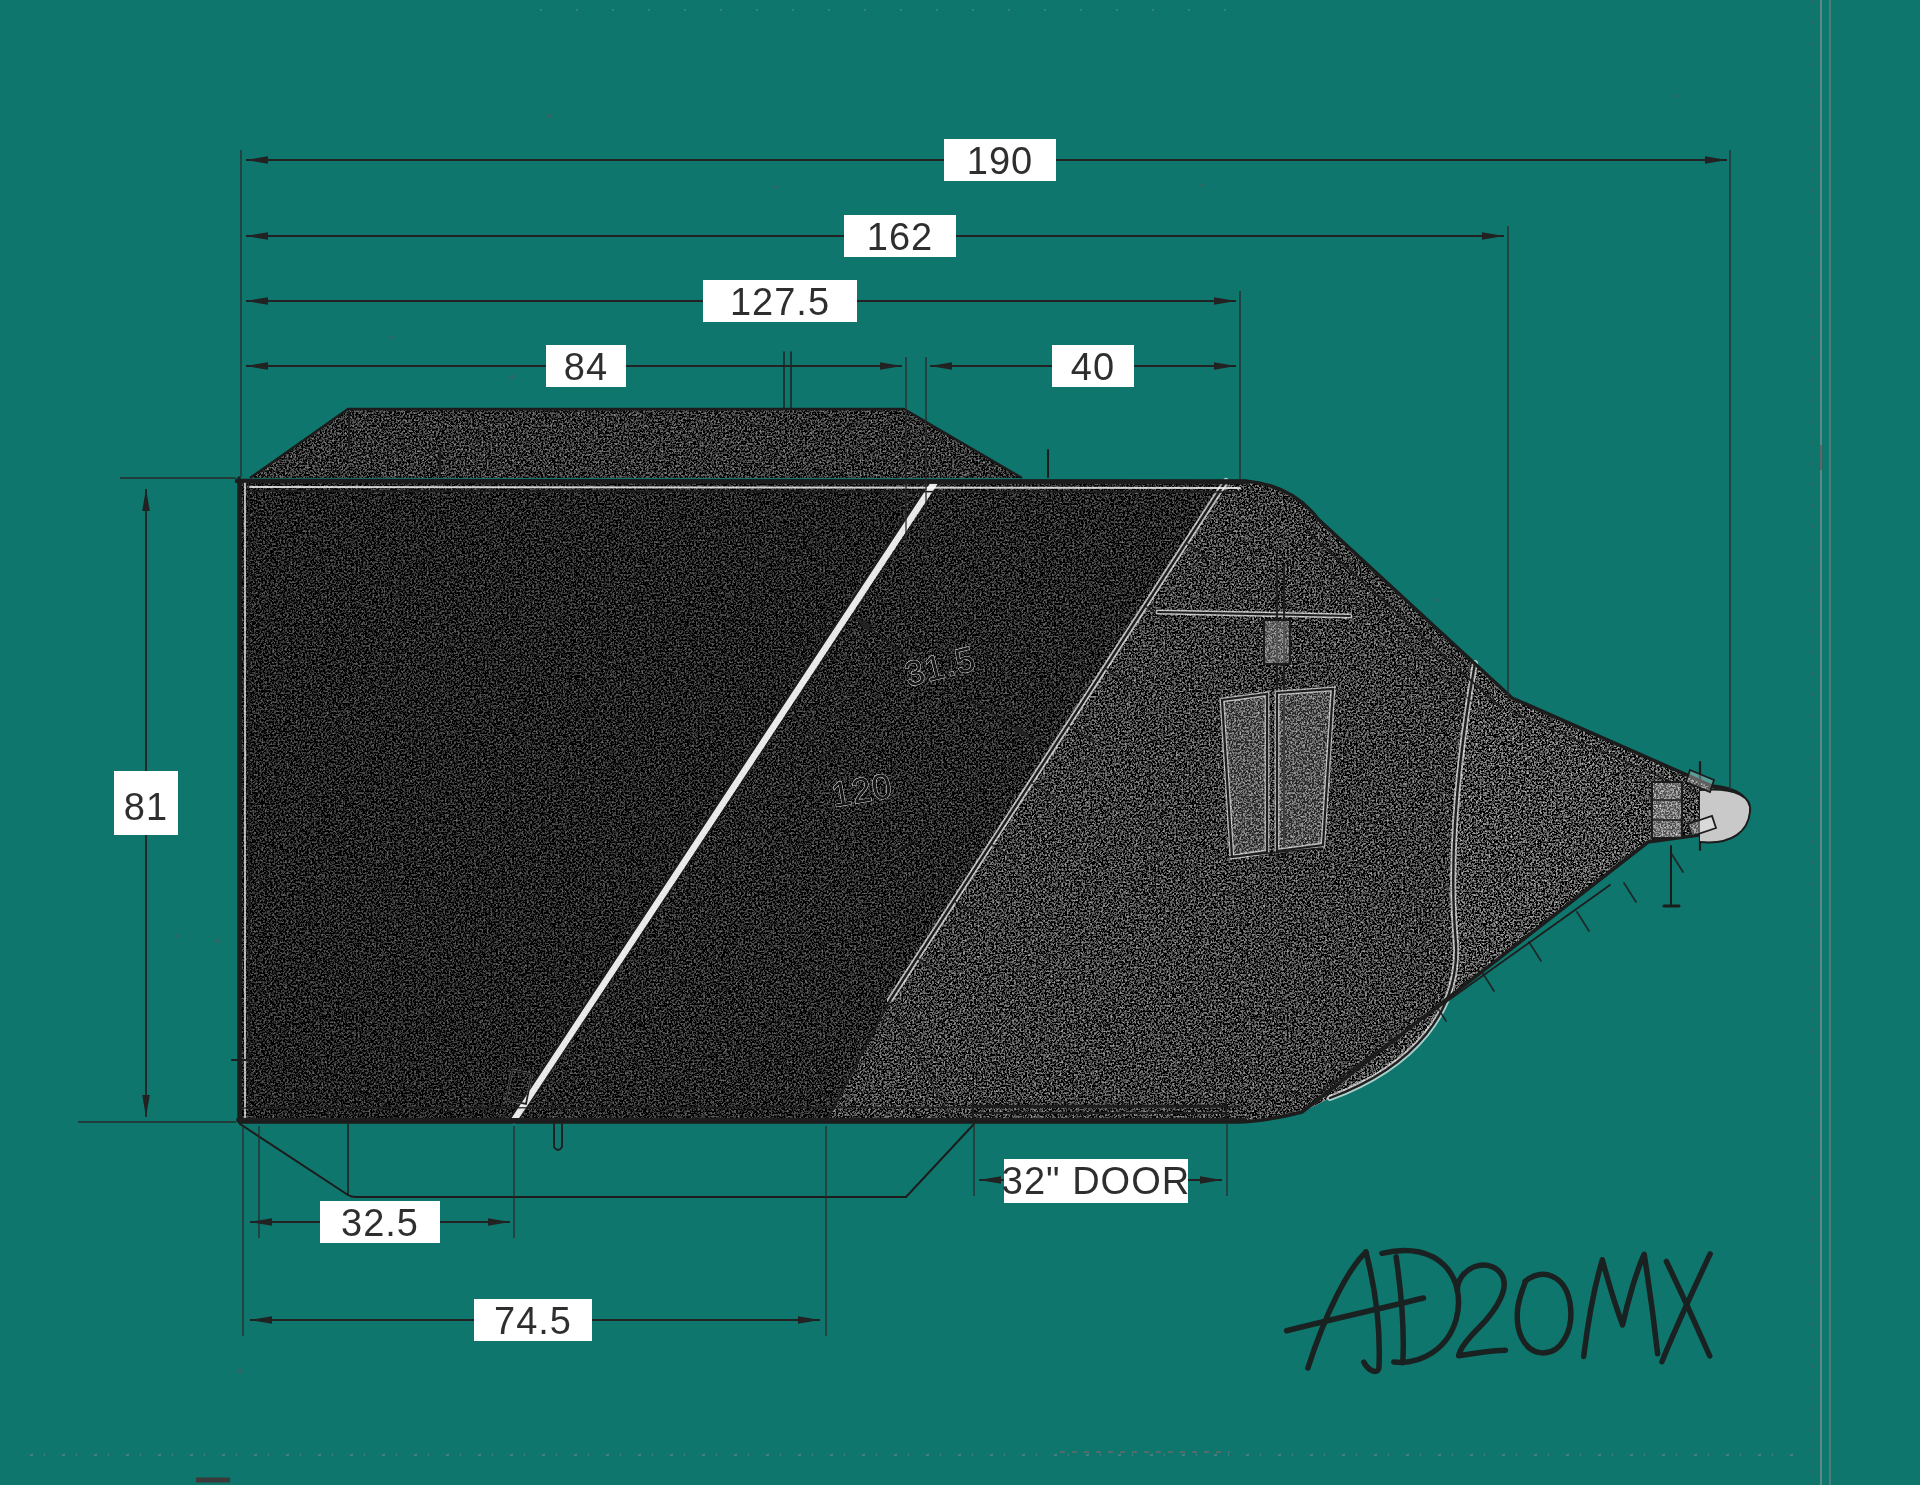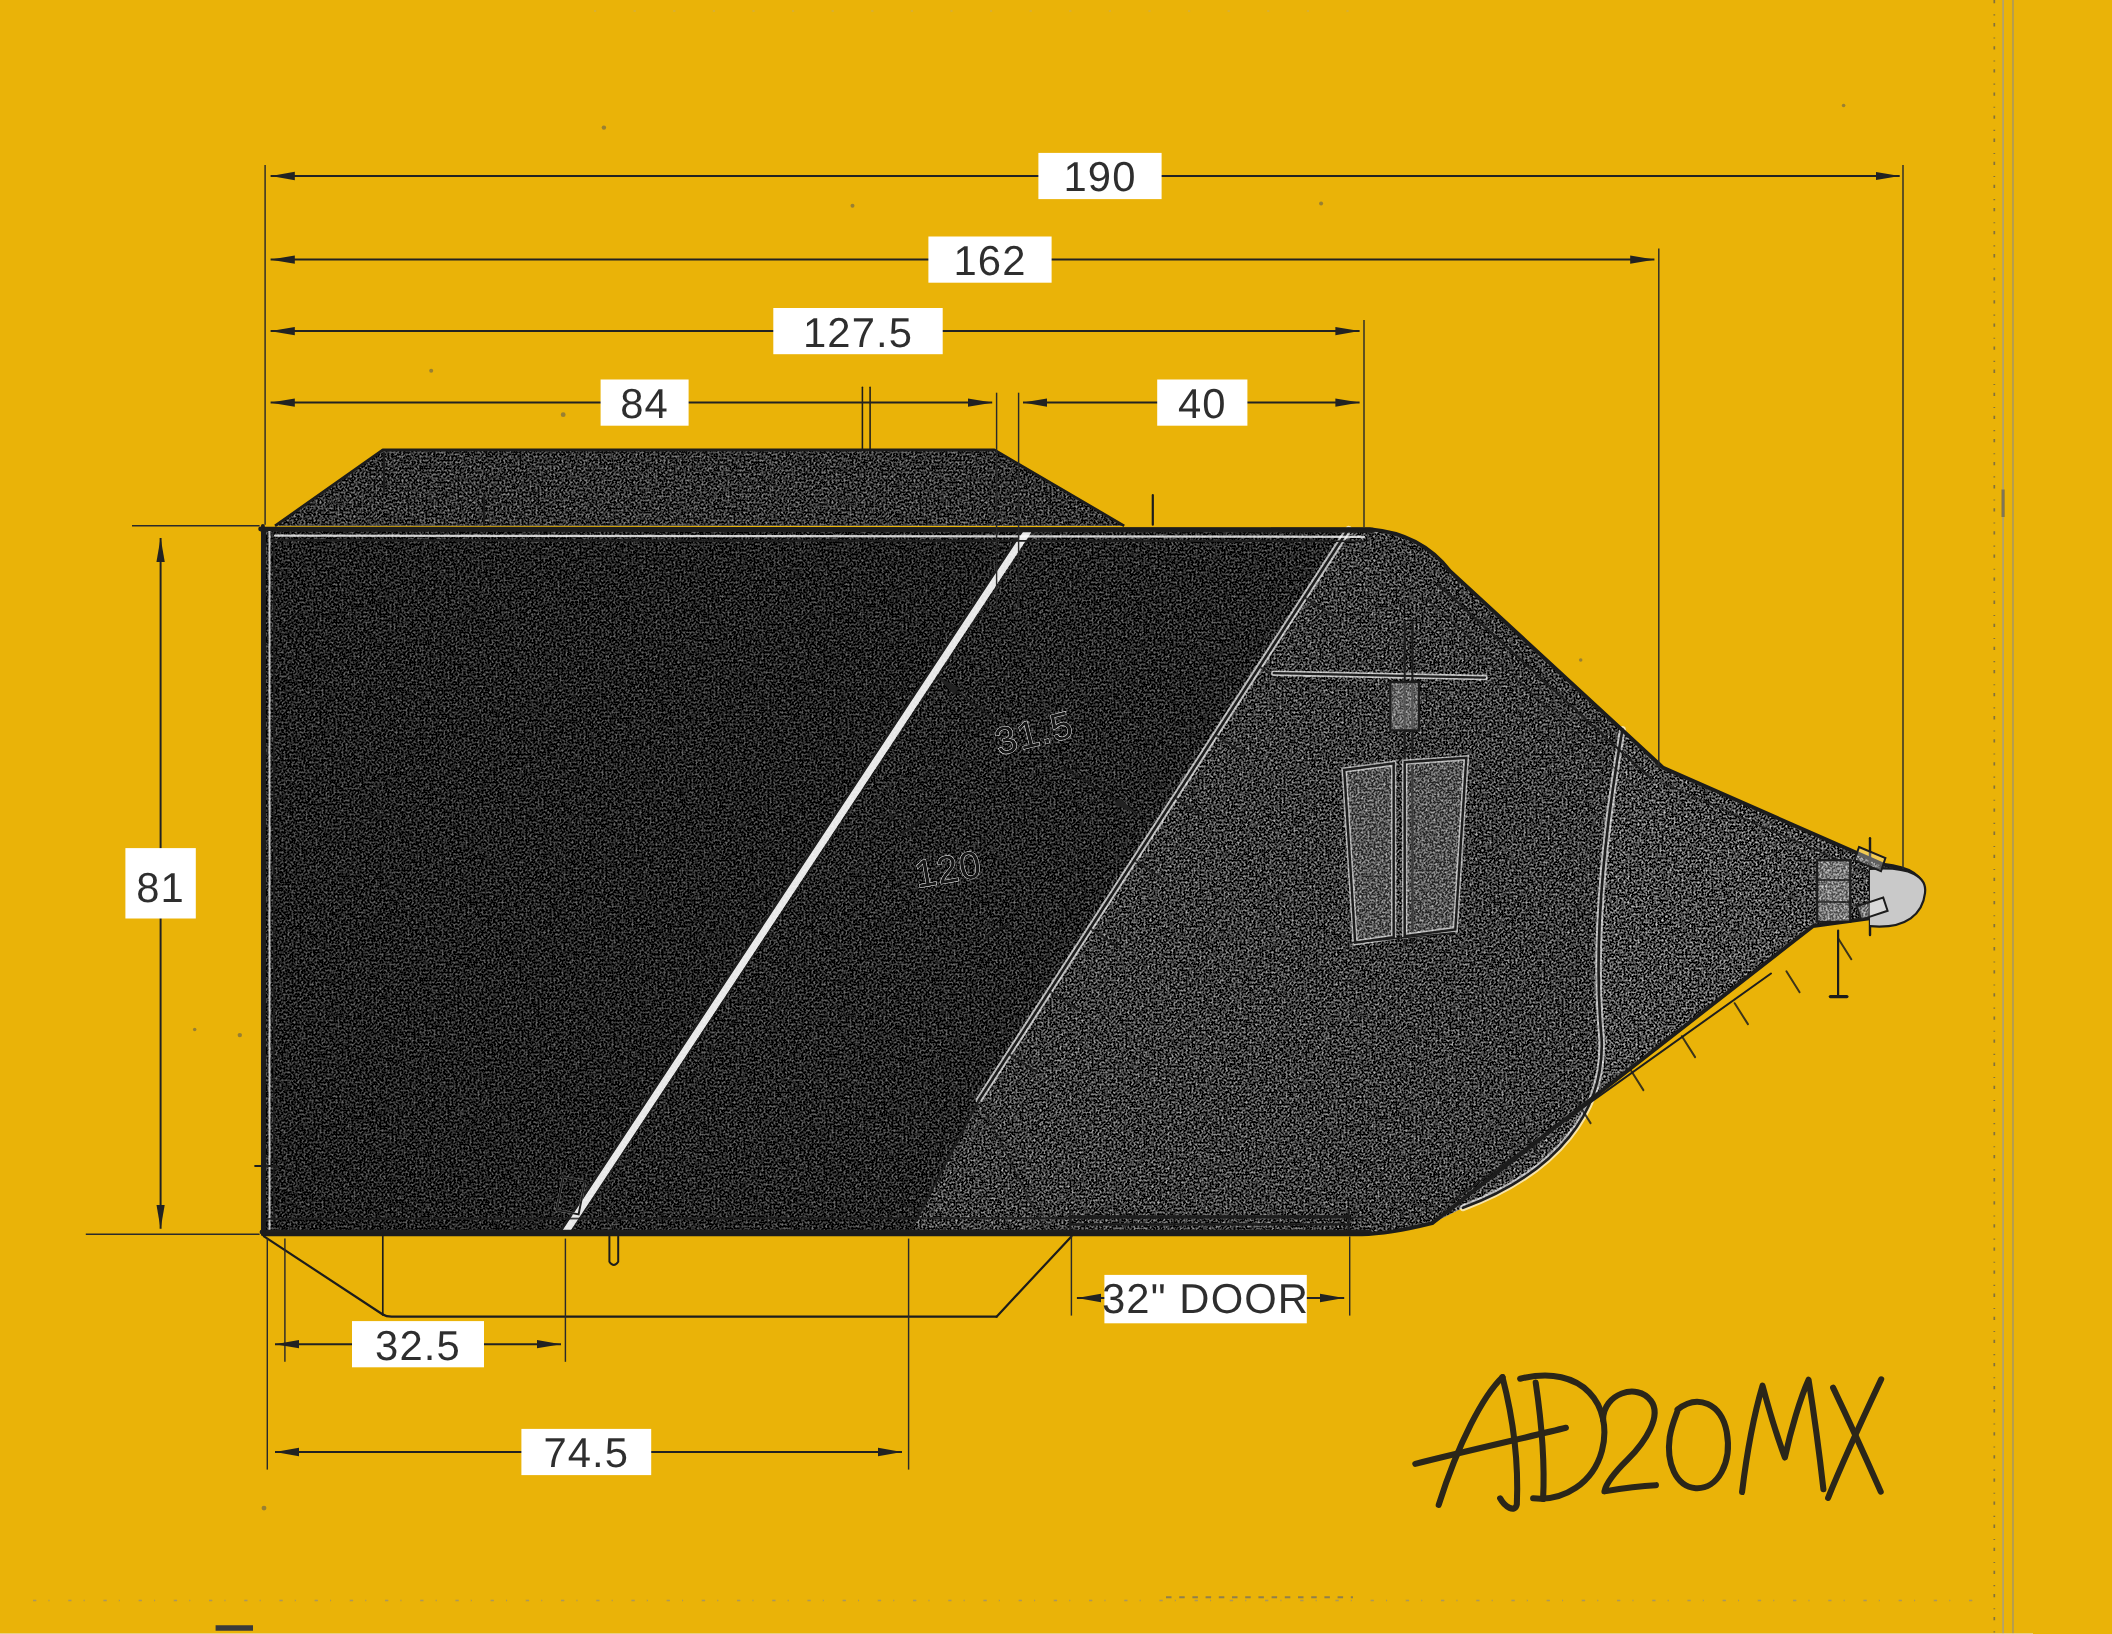--- a/index.html
+++ b/index.html
@@ -1,19 +1,19 @@
 <!DOCTYPE html>
 <html><head>
 <meta charset="utf-8">
 <style>
   html,body{margin:0;padding:0;background:#e8e8e8;}
   .page{
     position:relative;
     width:1920px;height:1485px;
-    background:#eab308;
+    background:#0f766e;
     overflow:hidden;
     font-family:"Liberation Sans", sans-serif;
   }
   svg{position:absolute;left:0;top:0;}
   .dim-text{
     font-family:"Liberation Sans", sans-serif;
     font-size:38px;
     fill:#1d1d1d;
     opacity:.92;
     letter-spacing:1px;

